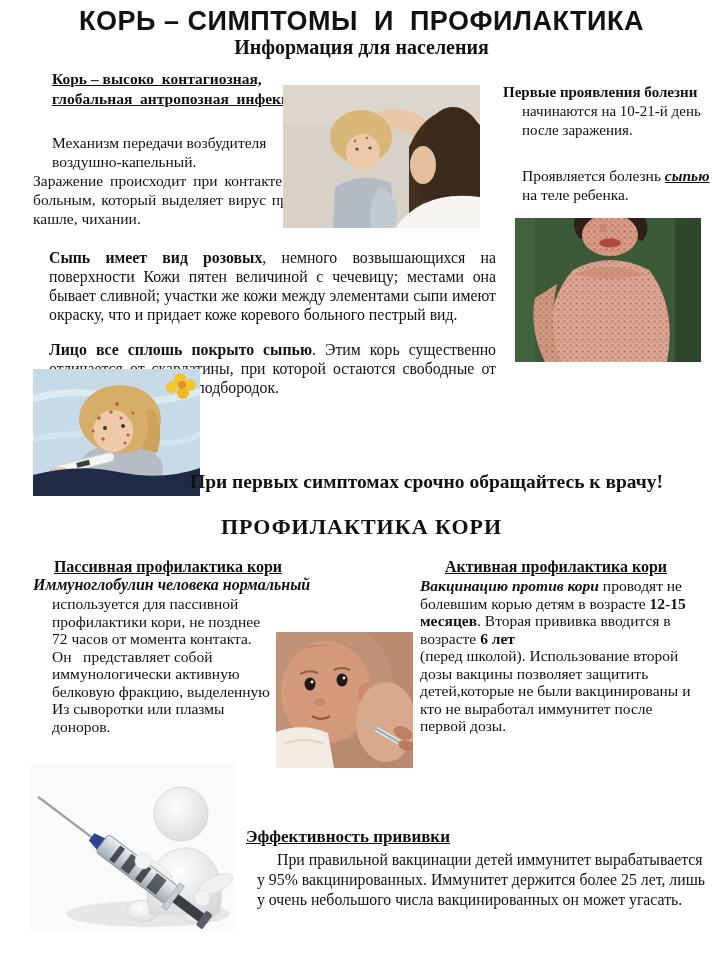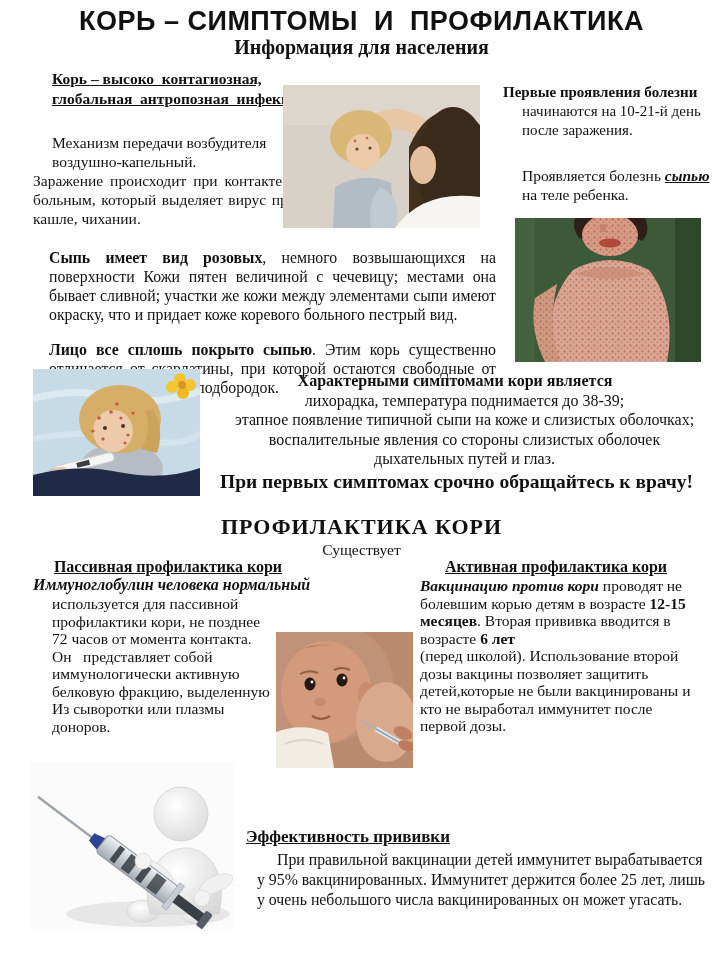--- a/index.html
+++ b/index.html
@@ -27,21 +27,21 @@
   .infection { left:33px; top:172px; width:263px; font-size:15.5px; line-height:1.22; }
 
   .first-signs { left:503px; top:83px; width:208px; font-size:15px; line-height:1.25; }
   .manifest { left:503px; top:166px; width:210px; font-size:15.5px; line-height:1.25; }
 
   .rash-desc { left:33px; top:232px; width:479px; font-size:15.8px; line-height:19px; }
   .rash-desc p { margin:16px; }
 
   .symptoms { left:195px; top:371px; width:520px; font-size:16px;
     text-align:center; line-height:19.5px; }
-  .urgent { left:190px; top:471px; width:533px; text-align:center;
+  .urgent { left:190px; top:471px; width:533px; 
     font-weight:bold; font-size:19.5px; }
 
   .prev-title { left:0; top:514px; width:723px; text-align:center;
     font-weight:bold; font-size:22px; letter-spacing:1px; }
   .prev-sub { left:0; top:541px; width:723px; text-align:center; font-size:15.5px; }
 
   .col-head { font-weight:bold; font-size:16px; text-decoration:underline;
     text-align:center; }
   .passive { left:33px; top:558px; width:270px; }
   .passive .drug { font-size:16px; white-space:nowrap; }
@@ -161,32 +161,24 @@
       <g transform="rotate(-14 60 95)">
         <rect x="22" y="88" width="60" height="9" rx="4" fill="#f5f5f3" stroke="#cfd2d4"></rect>
         <rect x="44" y="90" width="13" height="5" fill="#3a3d42"></rect>
         <rect x="16" y="90" width="7" height="5" rx="2" fill="#b9bec6"></rect>
       </g>
       <ellipse cx="28" cy="106" rx="11" ry="8" fill="#e8c5a4"></ellipse>
       <path d="M0,127 L0,106 Q45,94 85,103 Q130,112 167,99 L167,127 Z" fill="#1f2a47"></path>
     </svg>
   </figure>
 
-  <div class="abs symptoms">
-    <div class="b">Характерными  симптомами кори является</div>
-    <div class="pre">лихорадка, температура поднимается до 38-39;
-этапное появление типичной сыпи на коже и слизистых оболочках;
-воспалительные явления со стороны слизистых оболочек
-дыхательных путей и глаз.</div>
-  </div>
 
   <div class="abs urgent">При первых симптомах срочно обращайтесь к врачу!</div>
 
   <div class="abs prev-title">ПРОФИЛАКТИКА  КОРИ</div>
-  <div class="abs prev-sub">Существует</div>
 
   <div class="abs passive">
     <div class="col-head">Пассивная профилактика кори</div>
     <div class="drug b i">Иммуноглобулин человека нормальный</div>
     <div class="body pre">используется для пассивной
 профилактики кори, не позднее
 72 часов от момента контакта.
 Он   представляет собой
 иммунологически активную
 белковую фракцию, выделенную

